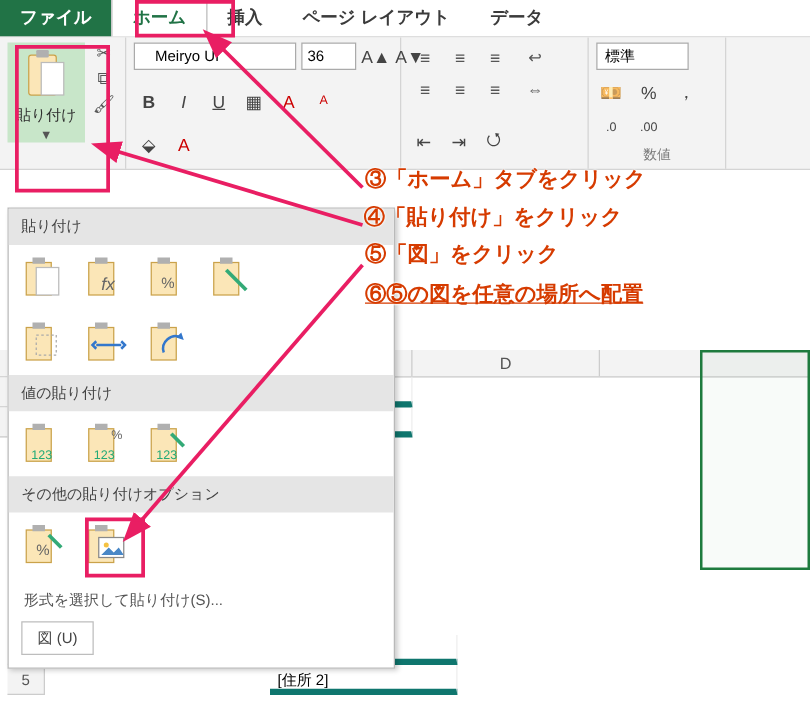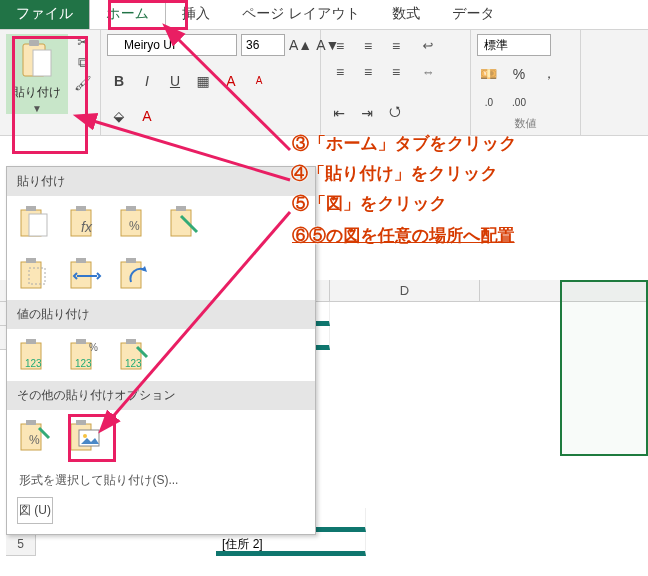--- a/index.html
+++ b/index.html
@@ -19,20 +19,21 @@
     border-bottom: 1px solid #d4d4d4;
     background: #fff;
     align-items: flex-end;
   }
   .tab {
     padding: 6px 16px;
     font-size: 14px;
     color: #3b3b3b;
     cursor: pointer;
     position: relative;
+    font-weight: bold;
   }
   .tab-file {
     background: #217346;
     color: #fff;
     height: 30px;
     display: flex; align-items: center;
   }
   .tab-home {
     color: #217346;
     border-top: 1px solid #bbb;
@@ -115,21 +116,21 @@
     display:flex; gap:14px; padding:8px 10px; flex-wrap:wrap;
   }
   .pm-icons svg { width:36px; height:36px; }
   .pm-special {
     padding:10px 12px 6px 12px;
     color:#555;
   }
   .pm-tip {
     border:1px solid #bdbdbd;
     display:inline-block;
-    padding:4px 1px;
+    padding:4px 12px;
     margin:2px 10px 10px 10px;
     font-size:12px; color:#444;
     background:#fff;
   }
 
   
   .sheet {
     position:absolute; left:0; top:280px; width:648px; height:296px;
     font-size:13px;
   }
@@ -167,21 +168,20 @@
   .paper { fill:#fff; stroke:#bbb;}
 </style>
 </head>
 <body>
 
 <div class="tabs">
   <div class="tab tab-file">ファイル</div>
   <div class="tab tab-home">ホーム</div>
   <div class="tab">挿入</div>
   <div class="tab">ページ レイアウト</div>
-  <div class="tab">数式</div>
   <div class="tab">データ</div>
 </div>
 
 <div class="ribbon">
 
   <div class="group" style="display:flex;flex-direction:row;align-items:flex-start;">
     <div class="paste-big">
       <svg width="36" height="44">
         <rect x="4" y="6" width="22" height="32" class="clip-body" rx="2"></rect>
         <rect x="10" y="2" width="10" height="6" class="clip-head" rx="1"></rect>

